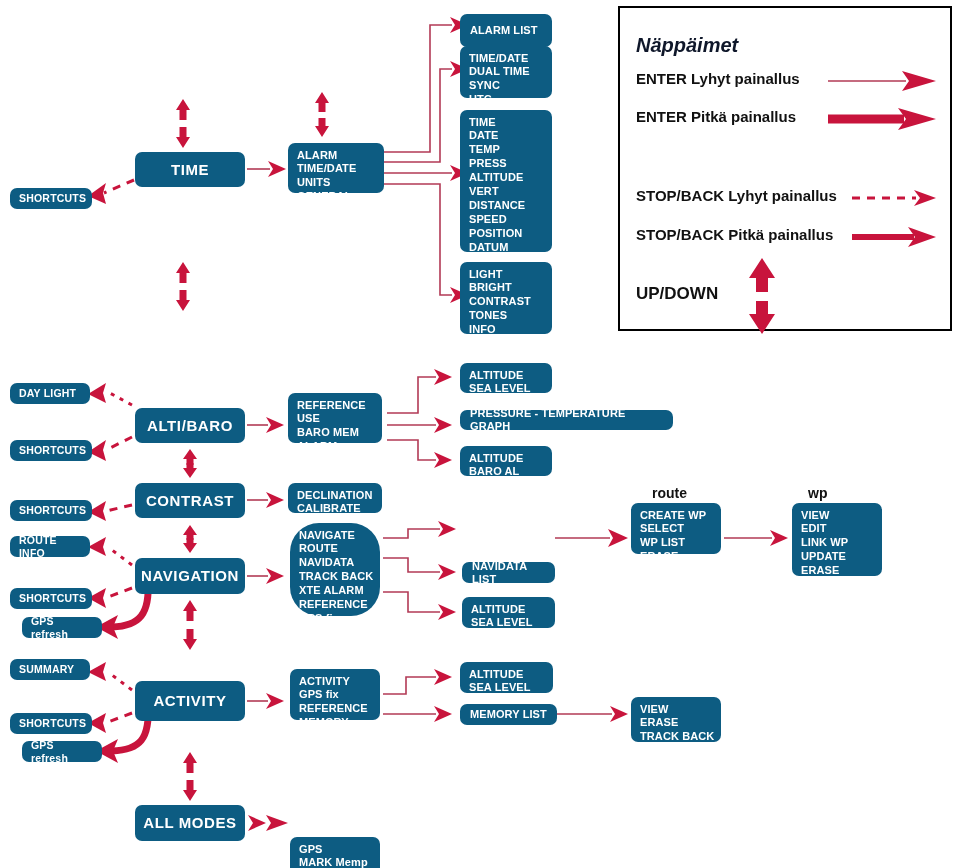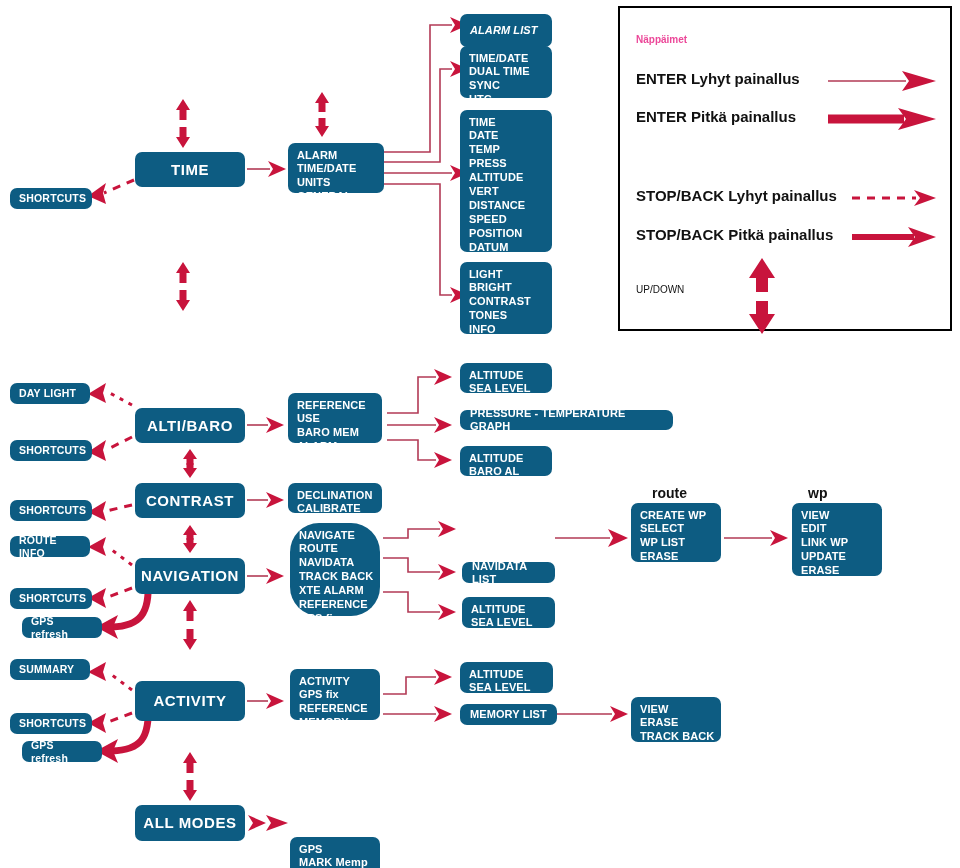--- a/index.html
+++ b/index.html
@@ -79,21 +79,21 @@
     left:618px; top:6px;
     width:334px; height:325px;
     border:2px solid #000000;
     background:#ffffff;
     box-sizing:border-box;
     z-index:7;
   }
   #legend .lg-title{
     position:absolute;
     left:16px; top:26px;
-    font-size:10px; font-weight:bold; color:#ec4899;
+    font-size:20px; font-weight:bold; color:#0f172a;font-style:italic;
   }
   .lg-row{
     position:absolute;
     left:16px;
     width:302px;
     height:26px;
   }
   .lg-row .lg-label{
     position:absolute;
     left:0; top:2px;
@@ -103,21 +103,21 @@
     white-space:nowrap;
   }
   .lg-row .lg-art{
     position:absolute;
     right:0; top:0;
     height:26px;
   }
   #lg-updown-label{
     position:absolute;
     left:16px; top:276px;
-    font-size:10px; font-weight:normal; color:#111;
+    font-size:17px; font-weight:bold; color:#111;
   }
   #lg-updown-art{
     position:absolute;
     left:122px; top:250px;
   }
 </style>
 </head>
 <body>
 
 <div id="canvas">
@@ -254,21 +254,21 @@
     <span>SHORTCUTS</span>
   </div>
 
   <div class="node list" style="left:288px; top:143px; width:96px; height:50px;">
     <div class="row">ALARM</div>
     <div class="row">TIME/DATE</div>
     <div class="row">UNITS</div>
     <div class="row">GENERAL</div>
   </div>
 
-  <div class="node oneline" style="left:460px; top:14px; width:92px; height:33px;font-style:italic;">
+  <div class="node oneline" style="left:460px; top:14px; width:92px; height:33px;">
     <span>ALARM LIST</span>
   </div>
 
   <div class="node list" style="left:460px; top:46px; width:92px; height:52px;">
     <div class="row">TIME/DATE</div>
     <div class="row">DUAL TIME</div>
     <div class="row">SYNC</div>
     <div class="row">UTC</div>
   </div>
 
@@ -371,21 +371,21 @@
     <span>NAVIDATA LIST</span>
   </div>
 
   <div class="node list" style="left:462px; top:597px; width:93px; height:31px;">
     <div class="row">ALTITUDE</div>
     <div class="row">SEA LEVEL</div>
   </div>
 
   <div class="caption" style="left:652px; top:485px;">route</div>
 
-  <div class="node list" style="left:631px; top:503px; width:90px; height:59px;">
+  <div class="node list" style="left:631px; top:503px; width:90px; height:51px;">
     <div class="row">CREATE WP</div>
     <div class="row">SELECT</div>
     <div class="row">WP LIST</div>
     <div class="row">ERASE</div>
   </div>
 
   <div class="caption" style="left:808px; top:485px;">wp</div>
 
   <div class="node list" style="left:792px; top:503px; width:90px; height:73px;">
     <div class="row">VIEW</div>

